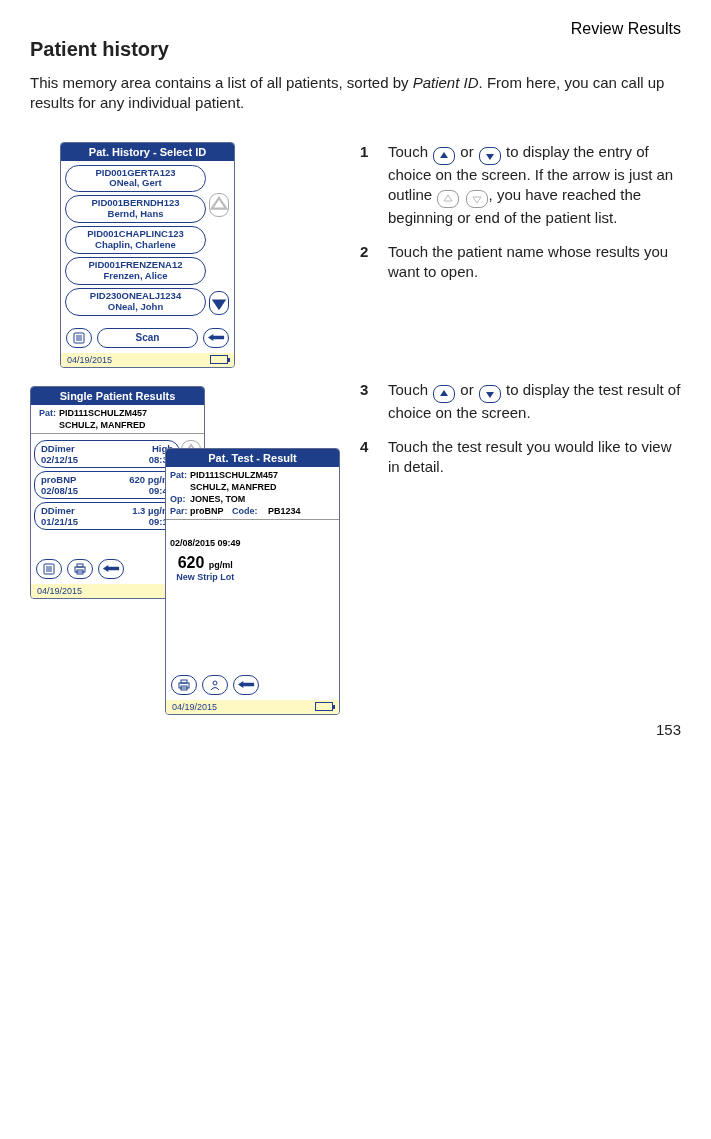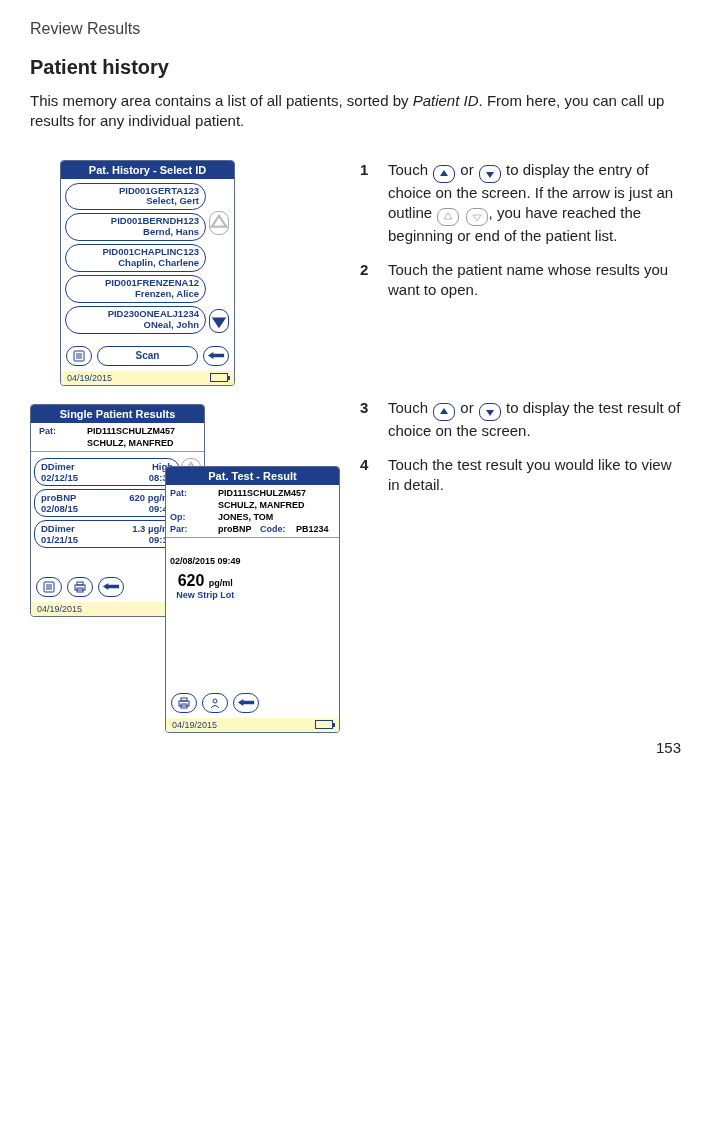--- a/index.html
+++ b/index.html
@@ -5,23 +5,23 @@
   * { box-sizing: border-box; }
   body {
     margin: 0;
     padding: 20px 30px;
     font-family: Arial, Helvetica, sans-serif;
     width: 711px;
     color: #222;
     position: relative;
   }
   .chapter {
-    color: #404040;
+    text-align: right;
+    color: #000000;
     font-size: 16px;
-    margin-bottom: 18px;
   }
   h2.section {
     font-size: 20px;
     font-weight: bold;
     margin: 0 0 12px 0;
   }
   p.intro {
     font-size: 15px;
     line-height: 1.35;
     margin: 0 0 28px 0;
@@ -49,21 +49,21 @@
     font-size: 11px;
     text-align: center;
     padding: 3px 0;
   }
   .dev-body { padding: 4px; background: #fff; }
   .patient-row {
     border: 1.5px solid #1e3e8a;
     border-radius: 14px;
     padding: 2px 6px;
     margin-bottom: 3px;
-    text-align: right;
+    text-align: center;
     color: #1e3e8a;
     font-weight: bold;
     font-size: 10px;
     line-height: 1.15;
   }
   .side-arrows {
     position: absolute;
     right: -6px;
     display: flex;
     flex-direction: column;
@@ -118,21 +118,21 @@
   .device1 .side-arrows { top: 32px; right: 5px; gap: 74px;}
   .device1 .patient-row { font-size: 9.5px; }
   .device1 .dev-body { padding-right: 28px; position:relative; }
 
   
   .dev-group { position: relative; height: 330px; margin-top: 6px;}
   .device2 { width: 175px; position:absolute; left:0; top:0; }
   .device3 { width: 175px; position:absolute; left:135px; top:62px; }
 
   .info-line { display:flex; font-size:9px; color:#1e3e8a; font-weight:bold; padding:1px 4px; }
-  .info-line .lbl { width: 48px; }
+  .info-line .lbl { width: 20px; }
   .info-line .val { flex:1; color:#000; font-weight:bold; }
   .info-line .lbl2 { width: 36px; }
   .result-row {
     border: 1.5px solid #1e3e8a;
     border-radius: 12px;
     padding: 2px 6px;
     margin: 3px 0;
     color: #1e3e8a;
     font-weight: bold;
     font-size: 9.5px;
@@ -203,21 +203,21 @@
               </svg>
           </div>
           <div class="arrow-btn">
             <svg viewBox="0 0 10 10">
                 <path d="M5 9 L9 3 L1 3 Z" fill="currentColor"></path>
               </svg>
           </div>
         </div>
         <div class="patient-row">
           <div>PID001GERTA123</div>
-          <div>Select, Gert</div>
+          <div>ONeal, Gert</div>
         </div>
         <div class="patient-row">
           <div>PID001BERNDH123</div>
           <div>Bernd, Hans</div>
         </div>
         <div class="patient-row">
           <div>PID001CHAPLINC123</div>
           <div>Chaplin, Charlene</div>
         </div>
         <div class="patient-row">

